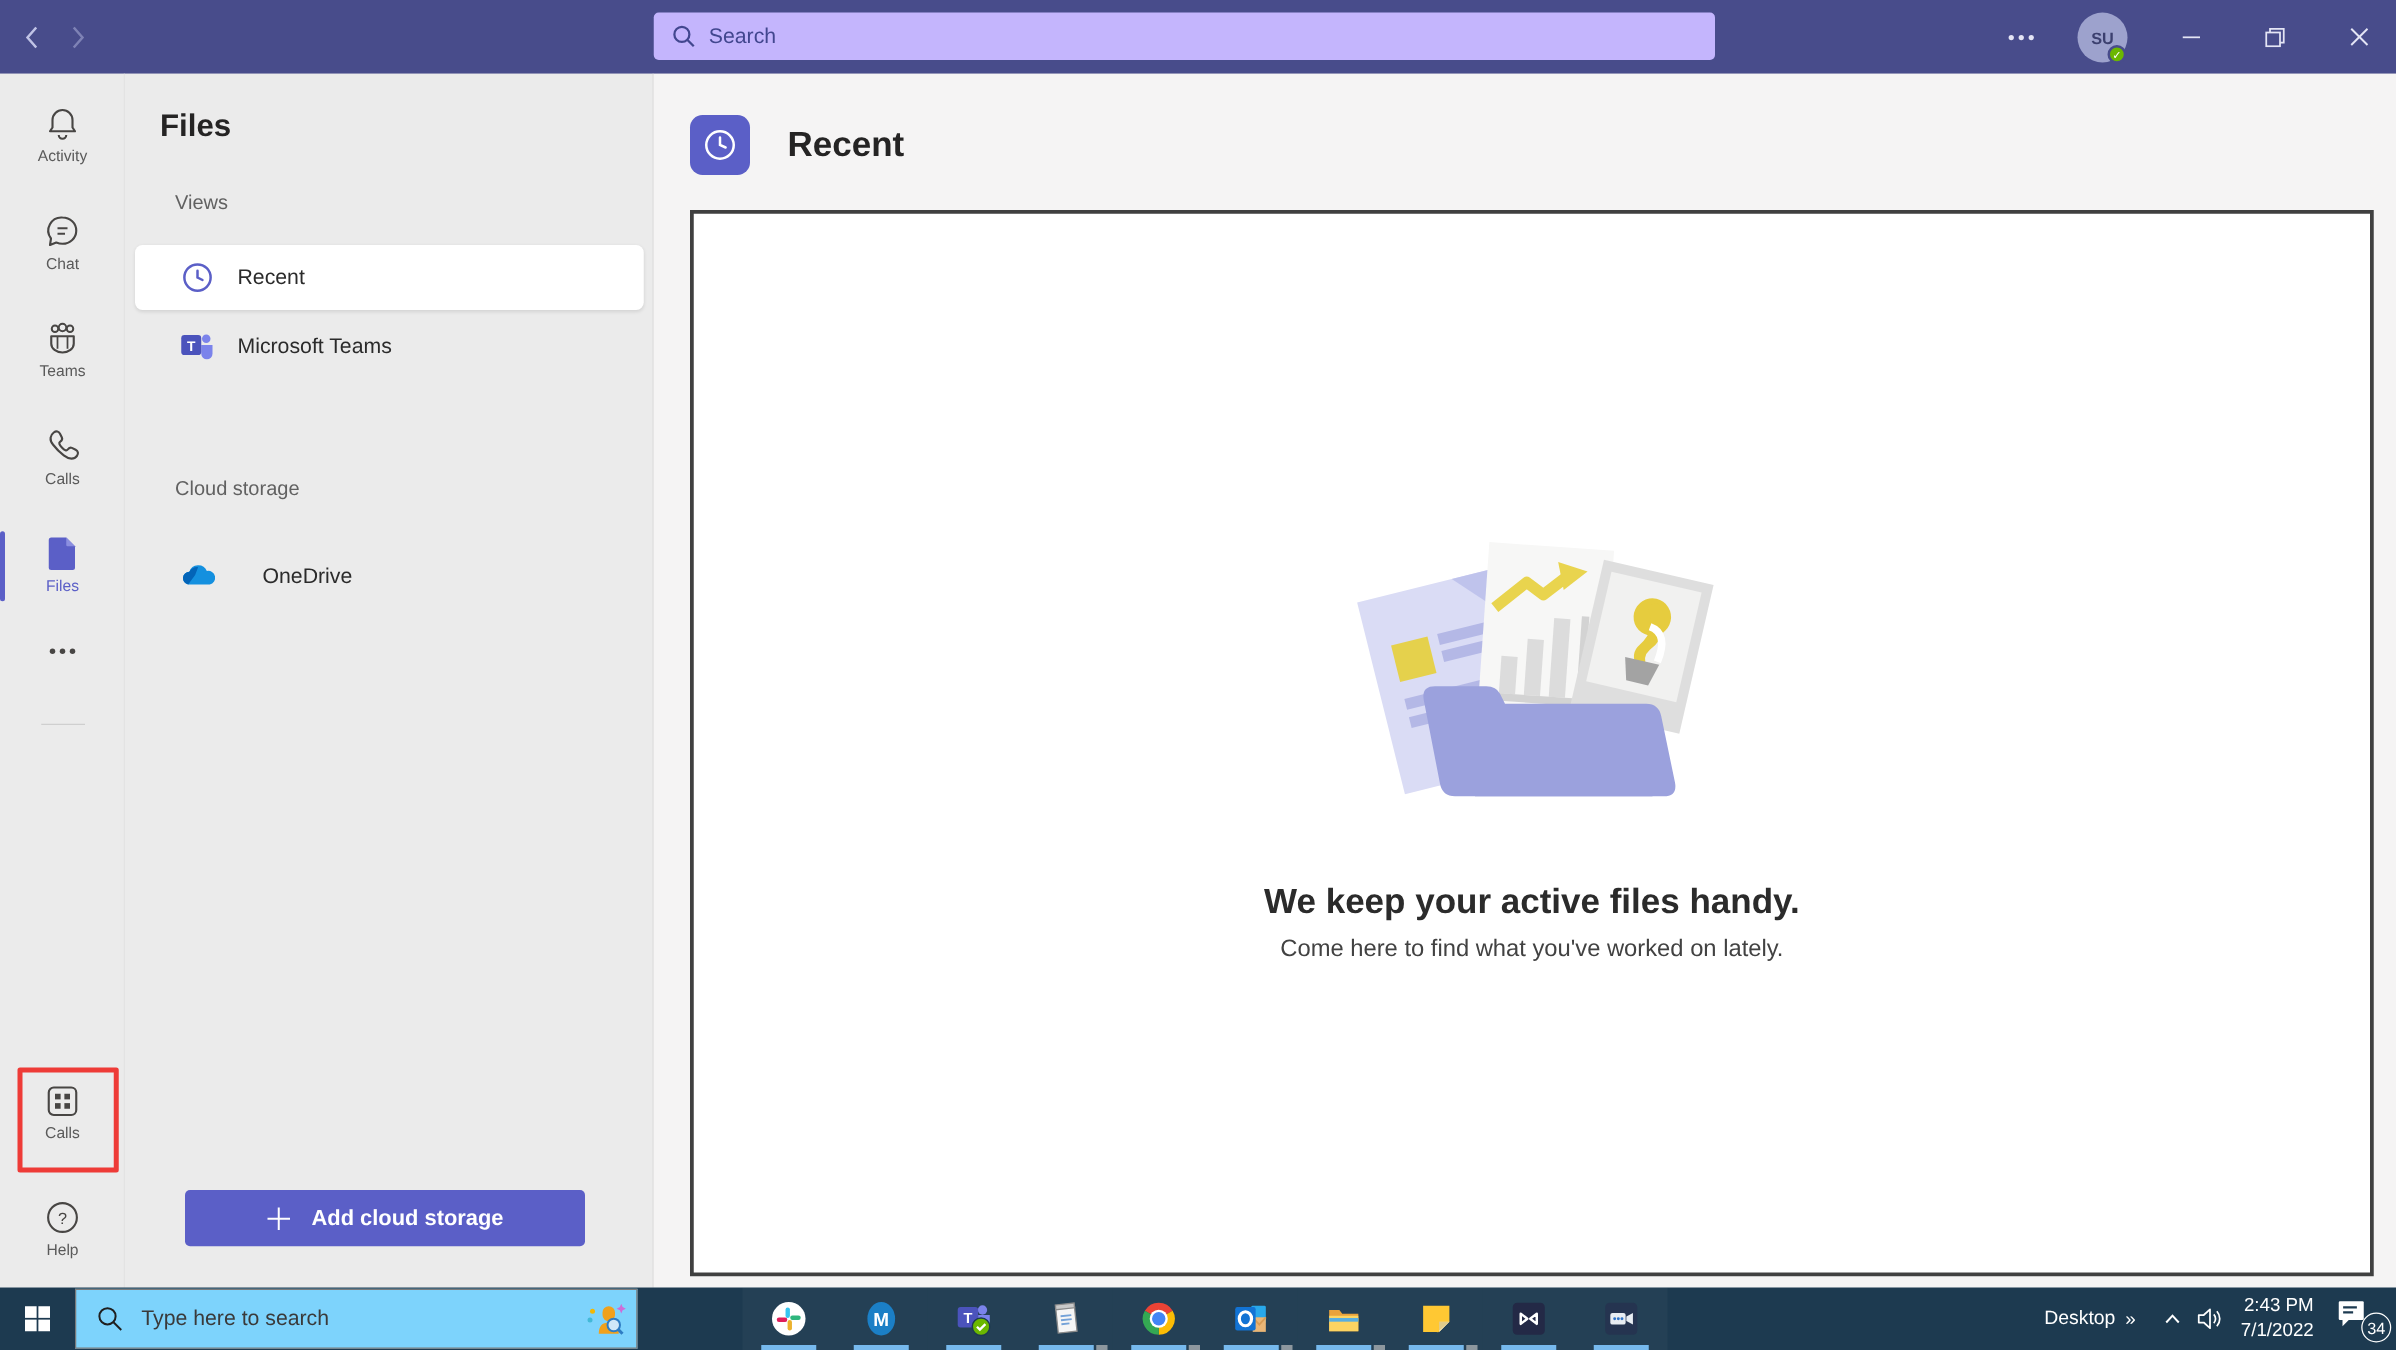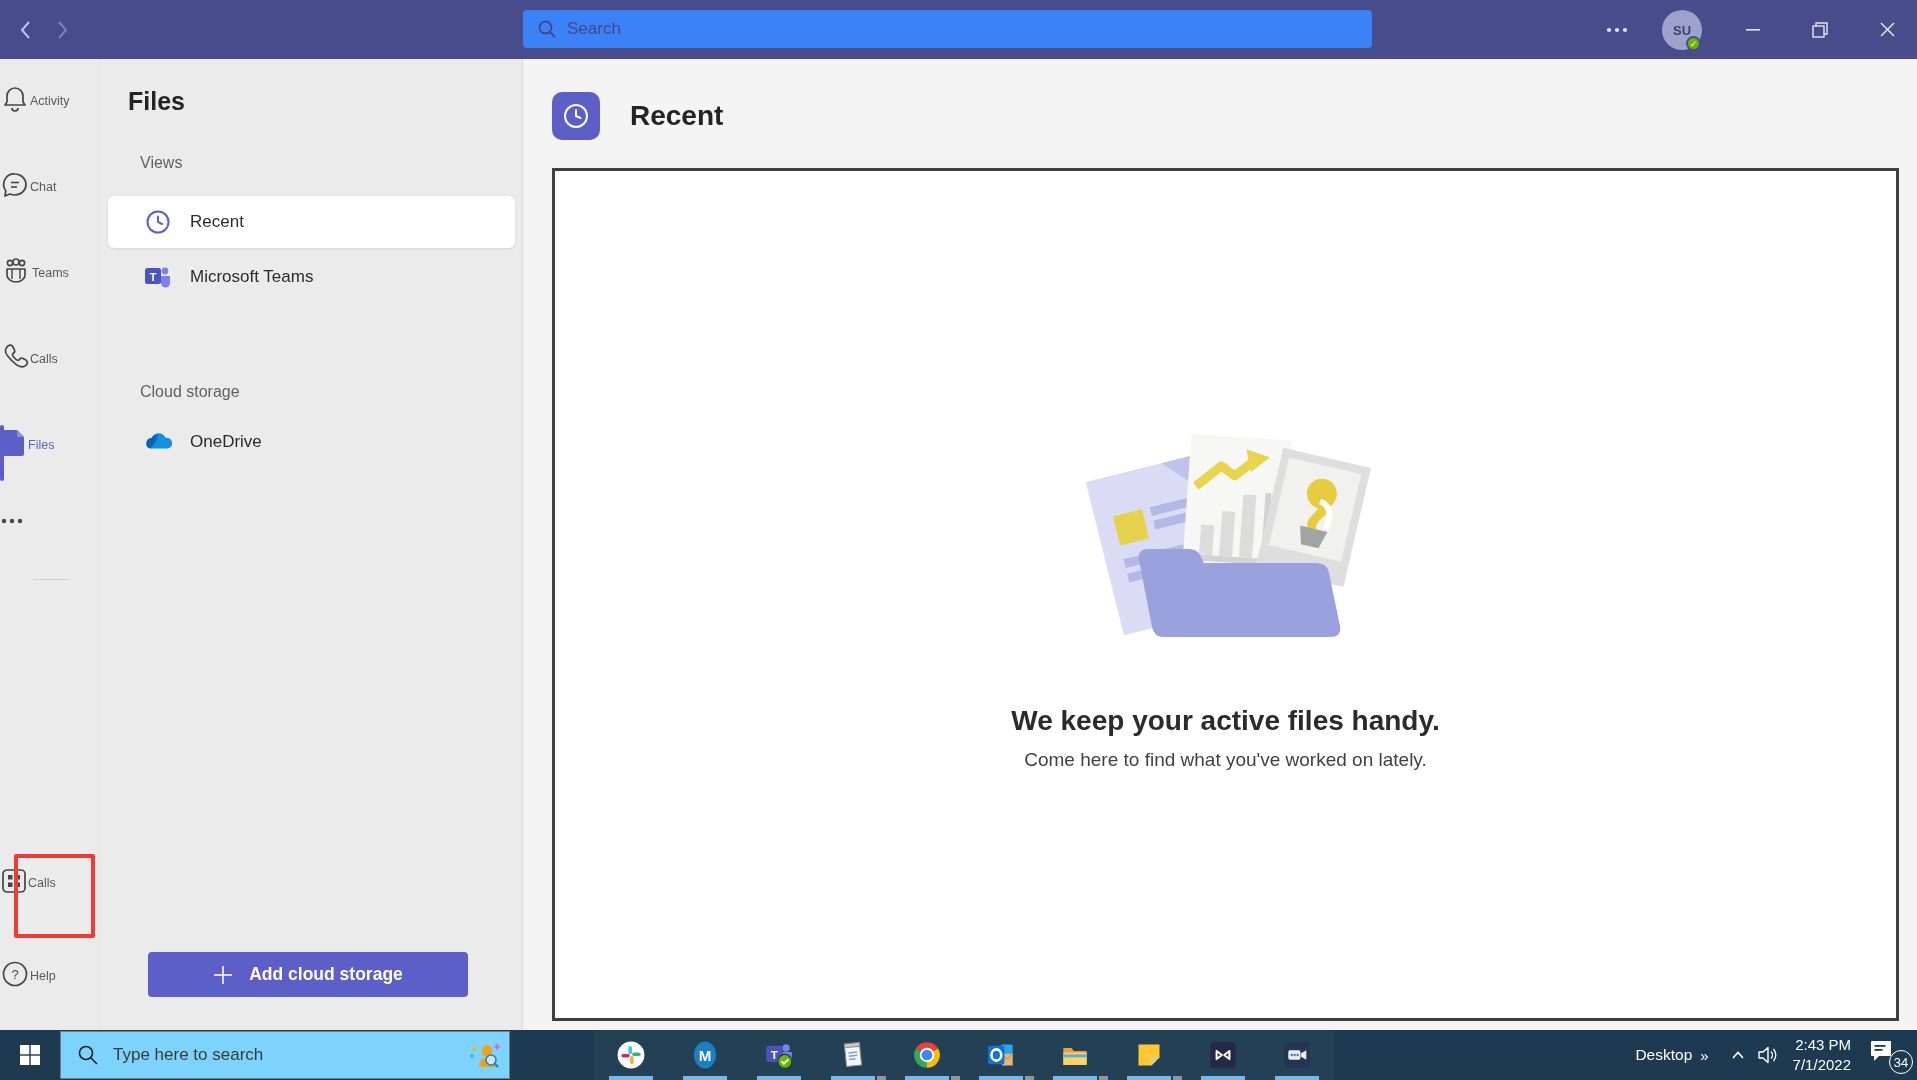--- a/index.html
+++ b/index.html
@@ -2,38 +2,38 @@
 <html><head>
 <meta charset="utf-8">
 <style>
   * { margin:0; padding:0; box-sizing:border-box; }
   html,body { width:1917px; height:1080px; overflow:hidden;
     font-family:"Liberation Sans", sans-serif; background:#f5f4f4; }
 
   
   #titlebar { position:absolute; left:0; top:0; width:1917px; height:59px; background:#484c8b; }
   .nav-btn { position:absolute; top:14px; width:32px; height:32px; display:flex; align-items:center; justify-content:center; cursor:pointer; }
-  #ts-search { position:absolute; left:523px; top:10px; width:849px; height:38px; background:#3b82f6;
+  #ts-search { position:absolute; left:523px; top:10px; width:849px; height:38px; background:#c4b5fd;
     border:none; border-radius:4px; padding-left:44px; font-size:17px; color:#2e3275; outline:none;
     font-family:"Liberation Sans", sans-serif; }
   #ts-search::placeholder { color:#42478f; opacity:1; }
   #ts-search-icon { position:absolute; left:537px; top:19px; pointer-events:none; }
   .tb-right-btn { position:absolute; top:0; height:59px; width:46px; display:flex; align-items:center; justify-content:center; cursor:pointer; }
   #avatar { position:absolute; left:1662px; top:10px; width:40px; height:40px; border-radius:50%;
     background:#9da2cd; color:#3c406f; font-weight:bold; font-size:13px;
     display:flex; align-items:center; justify-content:center; cursor:pointer; }
   #presence { position:absolute; left:1686px; top:36px; width:15px; height:15px; border-radius:50%;
     background:#6bb700; border:2px solid #484c8b; color:#fff; font-size:9px; display:flex; align-items:center; justify-content:center; }
 
   
   #app { position:absolute; left:0; top:59px; width:1917px; height:971px; }
 
   
   #rail { position:absolute; left:0; top:0; width:100px; height:971px; background:#ebebeb; border-right:1px solid #e3e3e3; }
-  .rail-item { position:absolute; left:0; width:100px; display:flex; flex-direction:row; align-items:center; cursor:pointer; }
+  .rail-item { position:absolute; left:0; width:100px; display:flex; flex-direction:column; align-items:center; cursor:pointer; }
   .rail-item .lbl { font-size:12.5px; color:#5a5a5a; margin-top:4px; }
   .rail-item.active .lbl { color:#5b5fc7; }
   #rail-indicator { position:absolute; left:0; top:366px; width:4px; height:56px; background:#5b5fc7; border-radius:2px; }
   #rail-divider { position:absolute; left:33px; top:520px; width:35px; height:1px; background:#cfcfcf; }
   #annotation-red-box { position:absolute; left:14px; top:795px; width:81px; height:84px;
     border:4px solid #ee3b37; border-radius:2px; pointer-events:none; }
 
   
   #sidebar { position:absolute; left:100px; top:0; width:423px; height:971px; background:#ebebeb; border-right:1px solid #dcdcdc; }
   #sb-title { position:absolute; left:28px; top:28px; font-size:25px; font-weight:bold; color:#252424; }
@@ -237,21 +237,21 @@
           <rect x="1" y="4" width="16" height="16" rx="2.5" fill="#4b53bc"></rect>
           <text x="9" y="16.5" text-anchor="middle" font-size="11" font-weight="bold" fill="#fff" font-family="Liberation Sans, sans-serif">T</text>
         </svg>
       </span>
       <span class="lbl">Microsoft Teams</span>
     </div>
 
 
     <div class="sb-section" style="top:324px;">Cloud storage</div>
 
-    <div class="sb-item" style="top:357px;">
+    <div class="sb-item" style="top:376px;gap:20px;">
       <span class="ic">
         <svg width="30" height="22" viewBox="0 0 30 22">
           <path d="M7 18 a5.5 5.5 0 0 1 1 -10.9 A8 8 0 0 1 23 6.5 a5.5 5.5 0 0 1 2.5 11.5 z" fill="#1490df"></path>
           <path d="M7 18 a5.5 5.5 0 0 1 1 -10.9 A8 8 0 0 1 15.5 3.2 L13 10 l-6 8 z" fill="#0364b8"></path>
         </svg>
       </span>
       <span class="lbl">OneDrive</span>
     </div>
 
     <button id="add-cloud-btn">

